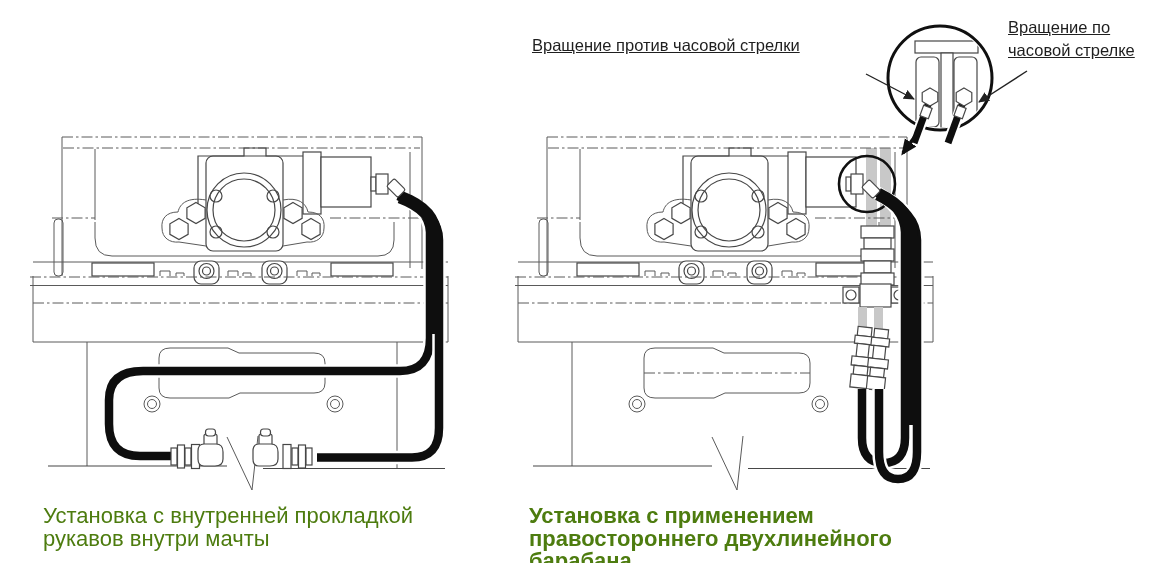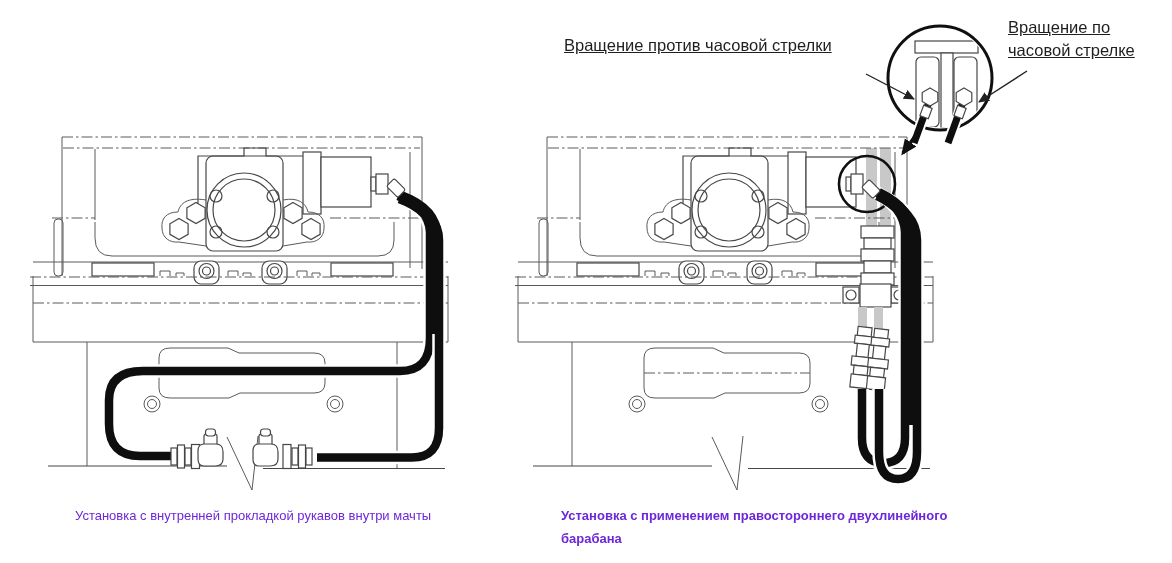--- a/index.html
+++ b/index.html
@@ -1,22 +1,22 @@
 <!DOCTYPE html>
 <html><head>
 <meta charset="utf-8">
 <style>
   html,body{margin:0;padding:0;background:#fff;}
   .canvas{position:relative;width:1172px;height:563px;background:#ffffff;overflow:hidden;
           font-family:"Liberation Sans",sans-serif;}
   .canvas svg{position:absolute;left:0;top:0;}
   .lbl{position:absolute;color:#1f1f1f;font-size:16.5px;line-height:1.38;text-decoration:underline;}
-  .lbl-ccw{left:564px;top:34px;white-space:nowrap;}
+  .lbl-ccw{left:532px;top:34px;white-space:nowrap;}
   .lbl-cw{left:1008px;top:16px;width:158px;}
-  .cap{position:absolute;color:#6d28d9;font-size:13px;line-height:22.5px;margin-left:32px;}
+  .cap{position:absolute;color:#4d7c0f;font-size:22px;line-height:22.5px;}
   .cap-left{left:43px;top:505px;width:400px;}
   .cap-right{left:529px;top:505px;width:430px;font-weight:bold;}
 
   
   .ln{stroke:#5a5a5a;stroke-width:1;fill:none;}
   .ln2{stroke:#474747;stroke-width:1.2;fill:none;}
   .lnw{fill:#ffffff;stroke:#474747;stroke-width:1.2;}
   .dd{stroke:#5a5a5a;stroke-width:1;fill:none;stroke-dasharray:11 3 2.5 3;}
   .case{stroke:#ffffff;stroke-width:13.5;fill:none;stroke-linecap:butt;}
   .hose{stroke:#0e0e0e;stroke-width:8.5;fill:none;stroke-linecap:butt;}

